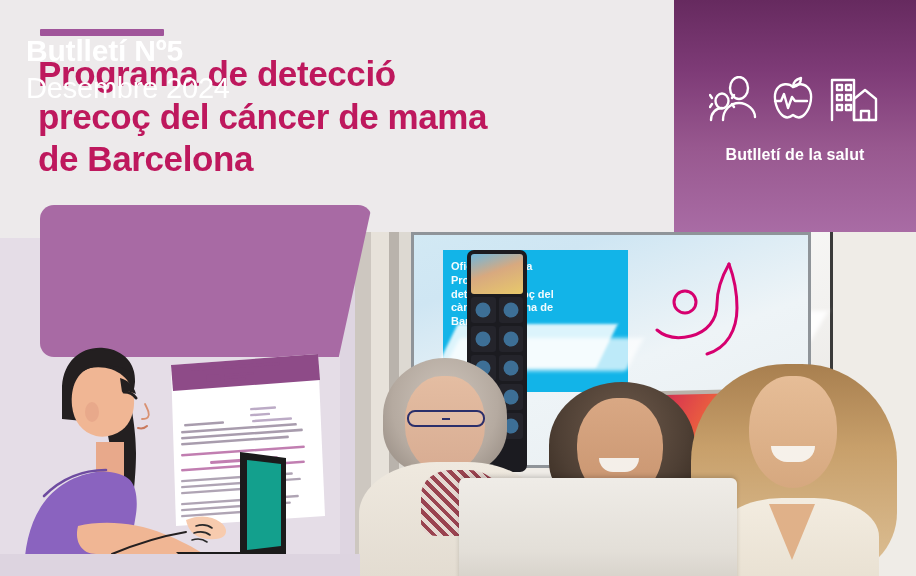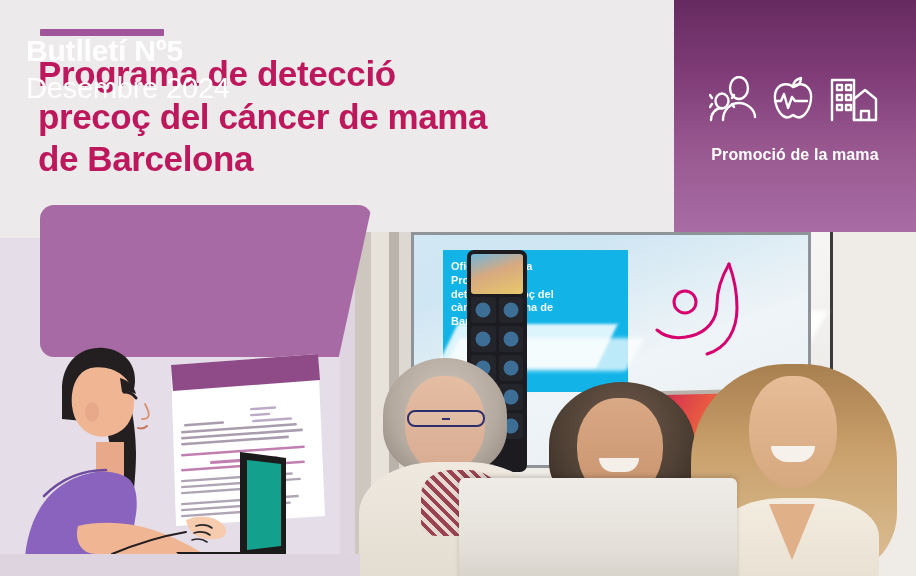--- a/index.html
+++ b/index.html
@@ -360,21 +360,21 @@
           <rect x="10" y="19" width="5" height="5"></rect>
           <rect x="19" y="19" width="5" height="5"></rect>
           <rect x="10" y="29" width="5" height="5"></rect>
           <rect x="19" y="29" width="5" height="5"></rect>
           <path d="M27 44V23l11-9 11 9v21z"></path>
           <path d="M34 44v-9h8v9"></path>
         </svg>
       </span>
 
     </div>
-    <div class="logo-caption">Promoció de la mama</div>
+    <div class="logo-caption">Butlletí de la salut</div>
   </div>
 
   <div class="photo">
     <div class="photo-inner">
       <div class="wall"></div>
 
       <div class="whiteboard"></div>
 
       <div class="screen-board">
         <div class="slide-box">

